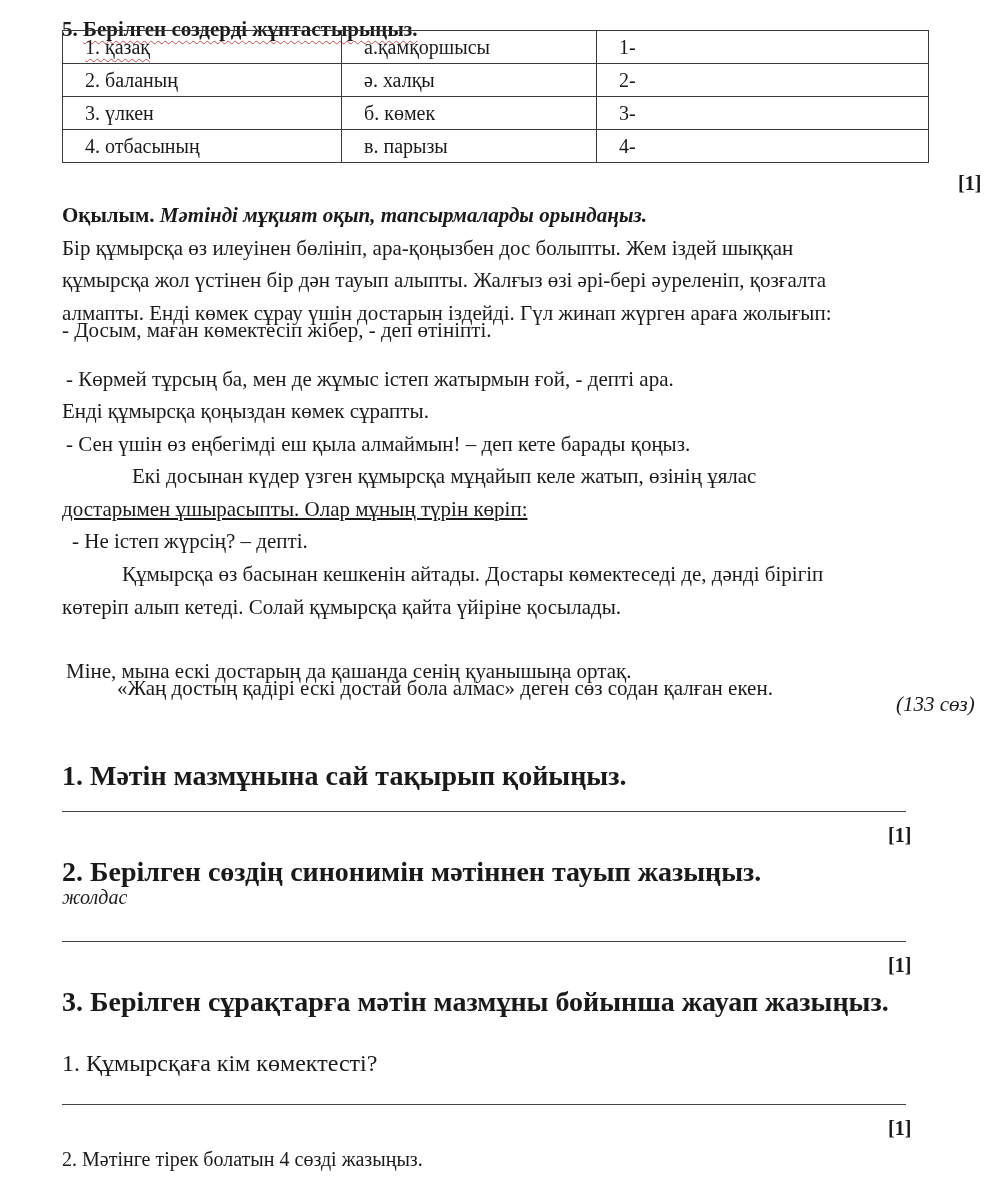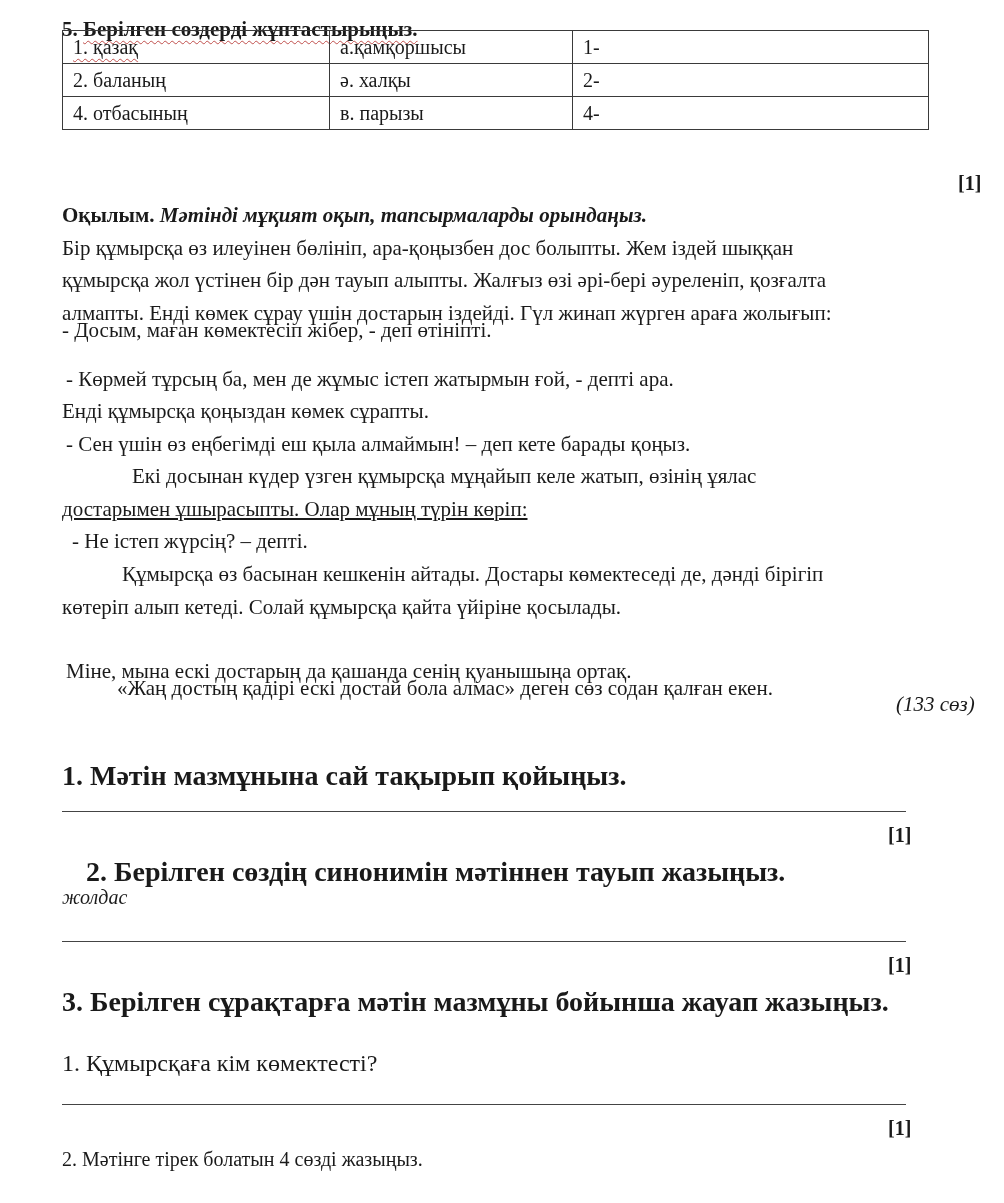--- a/index.html
+++ b/index.html
@@ -17,21 +17,21 @@
     text-decoration-thickness: 1px;
     text-underline-offset: 4px;
   }
   table.match {
     position: absolute; left: 62px; top: 30px;
     border-collapse: collapse; width: 867px;
     font-size: 20px;
   }
   table.match td {
     border: 1.5px solid #3a3a3a;
-    height: 32px; padding: 0 0 0 10px;
+    height: 32px; padding: 0 0 0 22px;
     vertical-align: middle;
   }
   table.match td.c1 { width: 256px; }
   table.match td.c2 { width: 232px; }
   .score { font-size: 20px; font-weight: bold; }
   .para { font-size: 21px; left: 62px; }
   .q { font-size: 28px; font-weight: bold; left: 62px; }
   .answer-line {
     position: absolute; left: 62px; width: 844px; height: 0;
     border-top: 1.5px solid #444;
@@ -48,20 +48,25 @@
   <tbody>
       <tr>
     <td class="c1"><span class="squiggle">1. қазақ</span></td>
     <td class="c2">а.қамқоршысы</td>
     <td>1-</td>
   </tr>
   <tr>
     <td class="c1">2. баланың</td>
     <td class="c2">ә. халқы</td>
     <td>2-</td>
+  </tr>
+  <tr>
+    <td class="c1">3. үлкен</td>
+    <td class="c2">б. көмек</td>
+    <td>3-</td>
   </tr>
   <tr>
     <td class="c1">4. отбасының</td>
     <td class="c2">в. парызы</td>
     <td>4-</td>
   </tr>
 </tbody>
   </table>
 
 <div class="abs score" style="left:958px; top:172px;">[1]</div>
@@ -84,21 +89,21 @@
 <div class="abs para" style="top:595px;">көтеріп алып кетеді. Солай құмырсқа қайта үйіріне қосылады.</div>
 <div class="abs para" style="top:630px; left:117px;margin-top:46px;">«Жаң достың қадірі ескі достай бола алмас»  деген сөз содан қалған екен.</div>
 <div class="abs para" style="top:659px; left:66px;"> Міне, мына ескі достарың да қашанда сенің қуанышыңа ортақ.</div>
 
 <div class="abs para" style="top:692px; left:896px;"><i>(133 сөз)</i></div>
 
 <div class="abs q" style="top:760px;">1. Мәтін мазмұнына сай тақырып қойыңыз.</div>
 <div class="answer-line" style="top:811px;"></div>
 <div class="abs score" style="left:888px; top:824px;">[1]</div>
 
-<div class="abs q" style="top:856px;margin-left:24px;">2. Берілген сөздің синонимін мәтіннен тауып жазыңыз.</div>
+<div class="abs q" style="top:856px;">2. Берілген сөздің синонимін мәтіннен тауып жазыңыз.</div>
 <div class="abs para" style="top:886px; font-size:20px;"><i>жолдас</i></div>
 <div class="answer-line" style="top:941px;"></div>
 <div class="abs score" style="left:888px; top:954px;">[1]</div>
 
 <div class="abs q" style="top:986px;">3. Берілген сұрақтарға мәтін мазмұны бойынша жауап жазыңыз.</div>
 <div class="abs para" style="top:1050px; font-size:24px;">1. Құмырсқаға кім көмектесті?</div>
 <div class="answer-line" style="top:1104px;"></div>
 <div class="abs score" style="left:888px; top:1117px;">[1]</div>
 <div class="abs para" style="top:1148px; font-size:20px;">2. Мәтінге тірек болатын 4 сөзді жазыңыз.</div>
 

